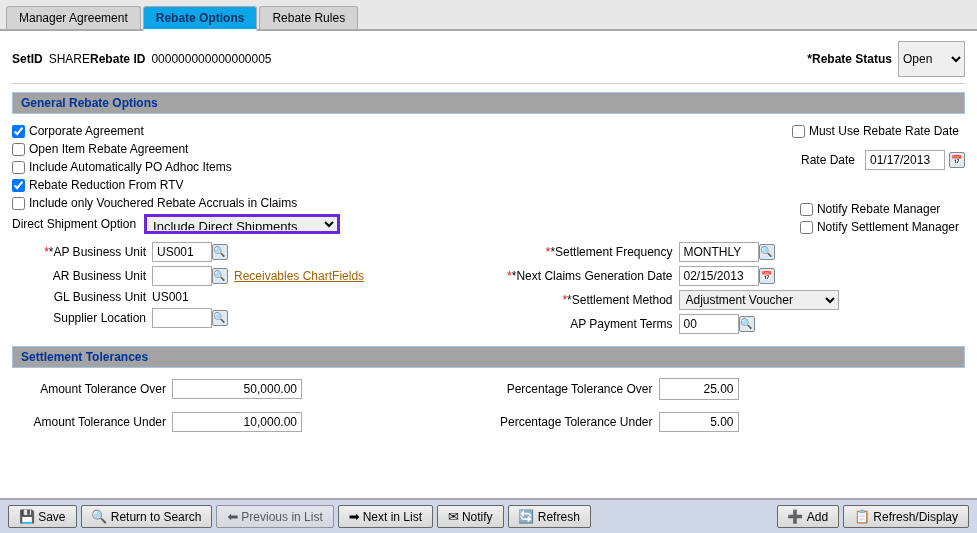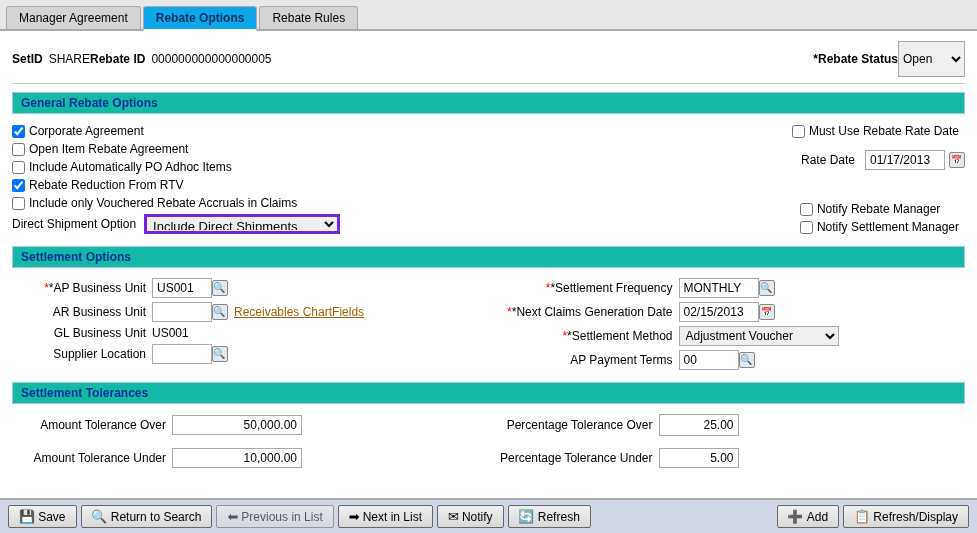--- a/index.html
+++ b/index.html
@@ -23,25 +23,25 @@
       margin-bottom: -2px;
       font-weight: bold;
       color: #003366;
     }
 
     
     .content { padding: 8px 12px; }
 
     .header-row { display: flex; justify-content: space-between; align-items: center; padding: 2px 0; }
     .header-left { display: flex; flex-direction: row; }
-    .header-right { display: flex; align-items: center; gap: 0; }
+    .header-right { display: flex; align-items: center; gap: 6px; }
 
     
     .section-header {
-      background: #14b8a6;
+      background: #a3a3a3;
       border: 1px solid #aac4e0;
       padding: 3px 8px;
       font-weight: bold;
       color: #003399;
       margin: 8px 0 6px 0;
     }
 
     
     .form-row { display: flex; align-items: center; margin: 4px 0; }
     .form-row label { margin-right: 6px; }
@@ -253,23 +253,20 @@
           <div class="form-row">
             <label class="checkbox-label">
               <input type="checkbox" style="">
               <span>Notify Settlement Manager</span>
             </label>
           </div>
         </div>
       </div>
     </div>
 
-    <div class="section-header">
-      <span>Settlement Options</span>
-    </div>
 
     <div class="settlement-grid">
 
       <div>
         <div class="s-row form-row">
           <span class="s-label">
             <span style="color:red;">*</span><span>*AP Business Unit</span>
           </span>
           <input type="text" style="width: 60px;" value="US001">
           <span class="search-icon">🔍</span>

